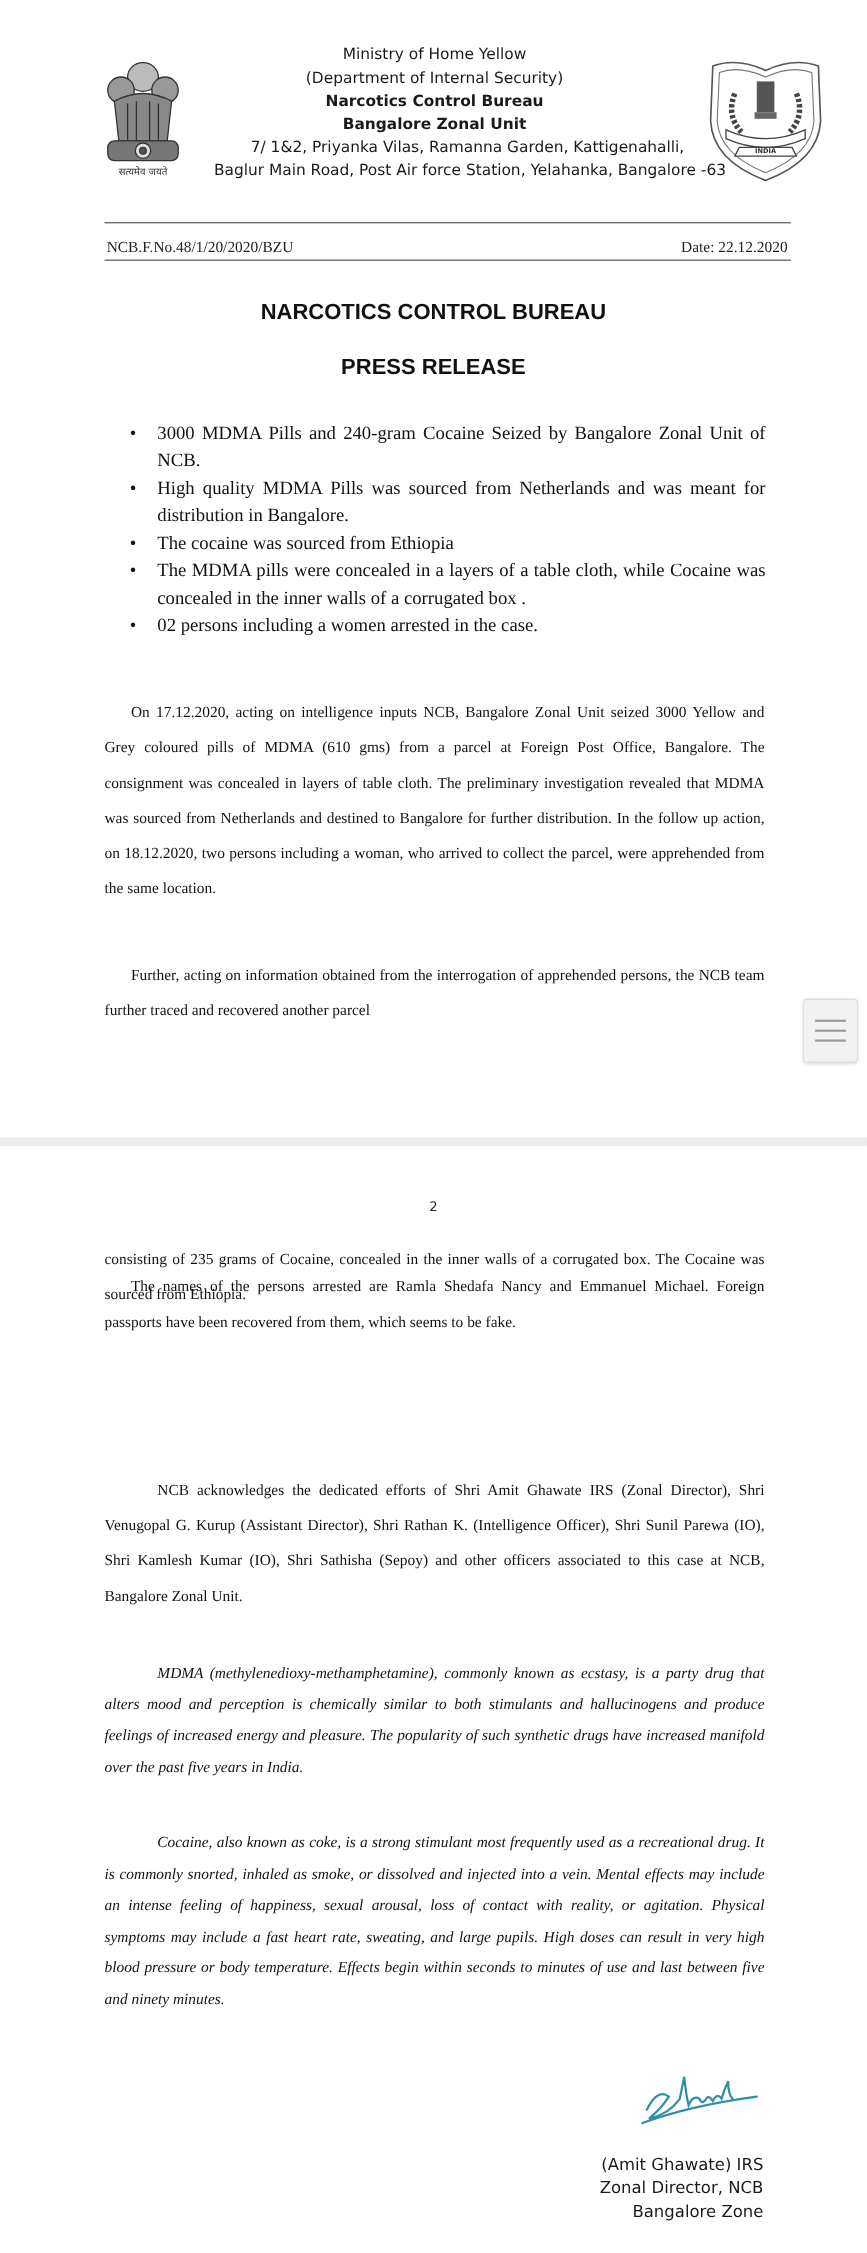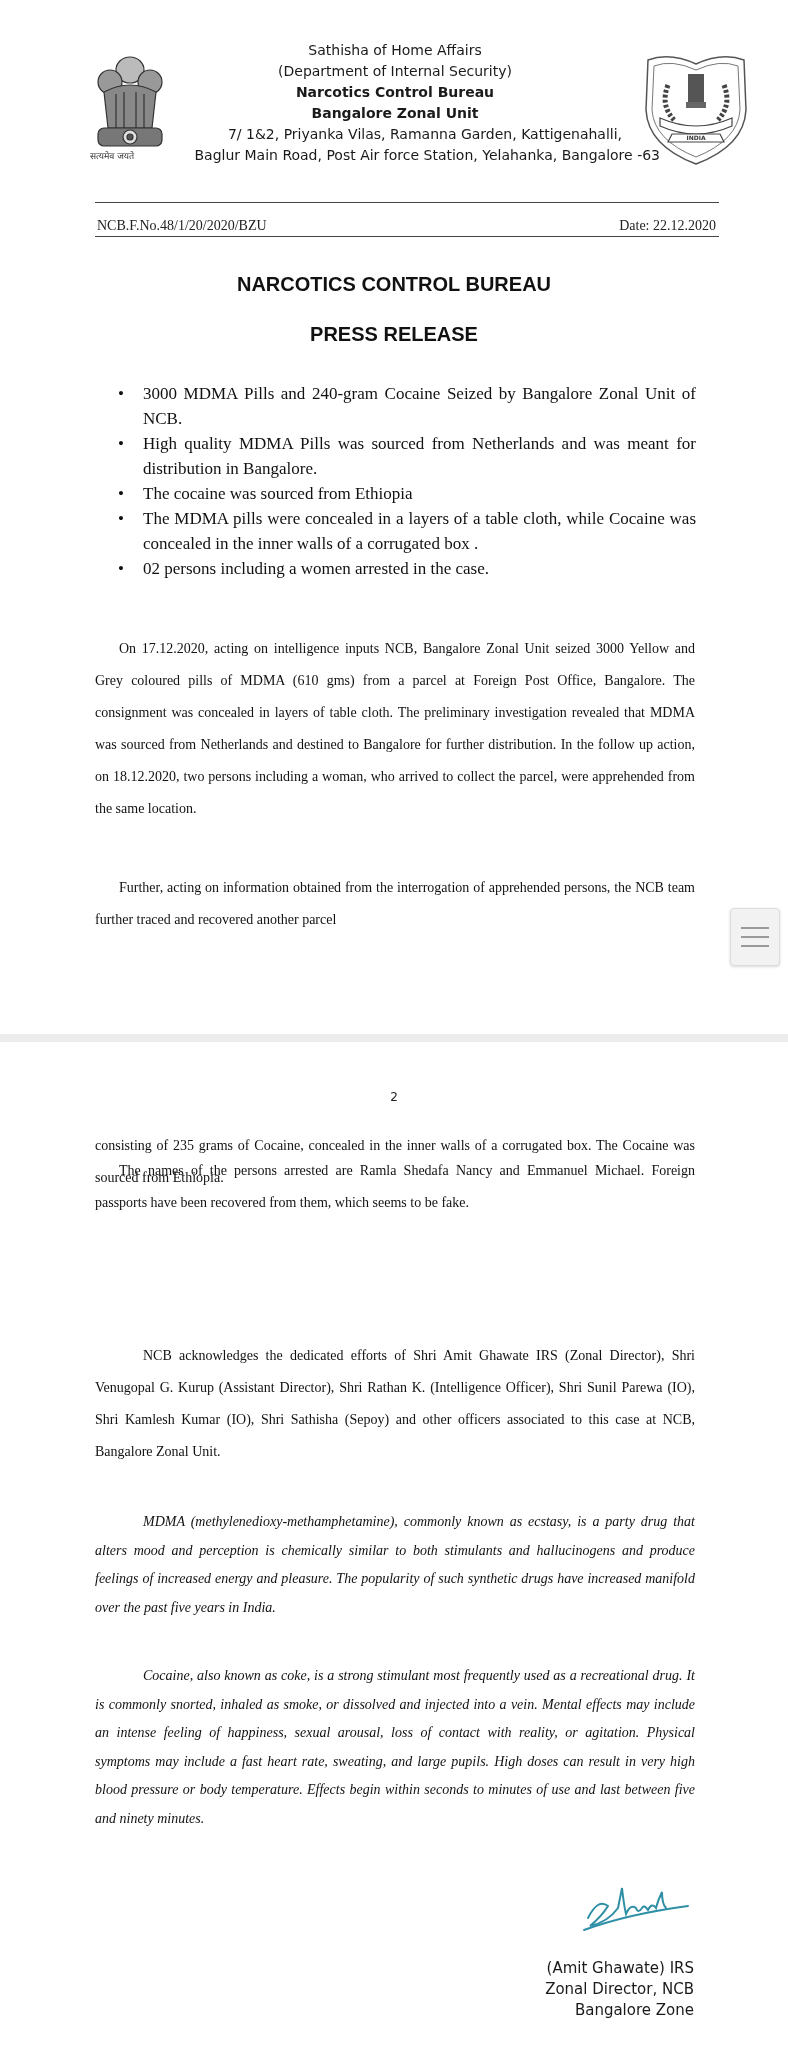--- a/index.html
+++ b/index.html
@@ -61,38 +61,38 @@
         <path d="M14 44 Q40 30 66 44 L62 80 L18 80 Z" fill="#888"></path>
         <line x1="26" y1="46" x2="26" y2="80"></line>
           <line x1="34" y1="44" x2="34" y2="80"></line>
         <line x1="46" y1="44" x2="46" y2="80"></line>
           <line x1="54" y1="46" x2="54" y2="80"></line>
         <rect x="8" y="80" width="64" height="18" rx="6" fill="#777"></rect>
         <circle cx="40" cy="89" r="7" fill="#ddd"></circle>
         <circle cx="40" cy="89" r="3" fill="#555"></circle>
       </g>
     </svg>
-    <div style="position:absolute;left:0;top:101px;width:80px;font-size:9px;color:#333;font-family:'DejaVu Sans',sans-serif;">सत्यमेव जयते</div>
+    <div style="position:absolute;left:0;top:101px;width:80px;text-align:center;font-size:9px;color:#333;font-family:'DejaVu Sans',sans-serif;">सत्यमेव जयते</div>
   </div>
 
   <div class="emblem-right">
     <svg width="112" height="118" viewBox="0 0 112 118">
       <path d="M8 10 Q30 2 56 14 Q82 2 104 10 L106 60 Q104 96 56 114 Q8 96 6 60 Z" fill="#fff" stroke="#555" stroke-width="1.5"></path>
       <path d="M14 16 Q32 9 56 20 Q80 9 98 16 L100 60 Q98 90 56 107 Q14 90 12 60 Z" fill="none" stroke="#777" stroke-width="1"></path>
       <path d="M28 35 Q20 55 34 70" fill="none" stroke="#444" stroke-width="5" stroke-dasharray="3 2"></path>
       <path d="M84 35 Q92 55 78 70" fill="none" stroke="#444" stroke-width="5" stroke-dasharray="3 2"></path>
       <rect x="48" y="24" width="16" height="28" fill="#555"></rect>
       <rect x="46" y="52" width="20" height="6" fill="#666"></rect>
       <path d="M20 68 Q56 84 92 68 L92 76 Q56 92 20 76 Z" fill="#fff" stroke="#444" stroke-width="1.2"></path>
       <path d="M32 84 L80 84 L84 92 L28 92 Z" fill="#fff" stroke="#444" stroke-width="1.2"></path>
     </svg>
     <div style="position:absolute;left:40px;top:84px;width:32px;text-align:center;font-size:6px;font-weight:bold;color:#333;font-family:'DejaVu Sans',sans-serif;">INDIA</div>
   </div>
 
-  <div class="lh" style="top:40px">Sathisha of Home Affairs</div>
+  <div class="lh" style="top:40px">Ministry of Home Yellow</div>
   <div class="lh" style="top:61px">(Department of Internal Security)</div>
   <div class="lh b" style="top:82px">Narcotics Control Bureau</div>
   <div class="lh b" style="top:103px">Bangalore Zonal Unit</div>
   <div class="lh" style="top:124px;left:200px;">7/ 1&amp;2, Priyanka Vilas, Ramanna Garden, Kattigenahalli,</div>
   <div class="lh" style="top:145px;left:150px;width:510px;text-align:right;">Baglur Main Road, Post Air force Station, Yelahanka, Bangalore -63</div>
 
   <div class="hr-top"></div>
   <div class="ref" style="left:97px">NCB.F.No.48/1/20/2020/BZU</div>
   <div class="ref" style="right:72px">Date: 22.12.2020</div>
   <div class="hr-ref"></div>

